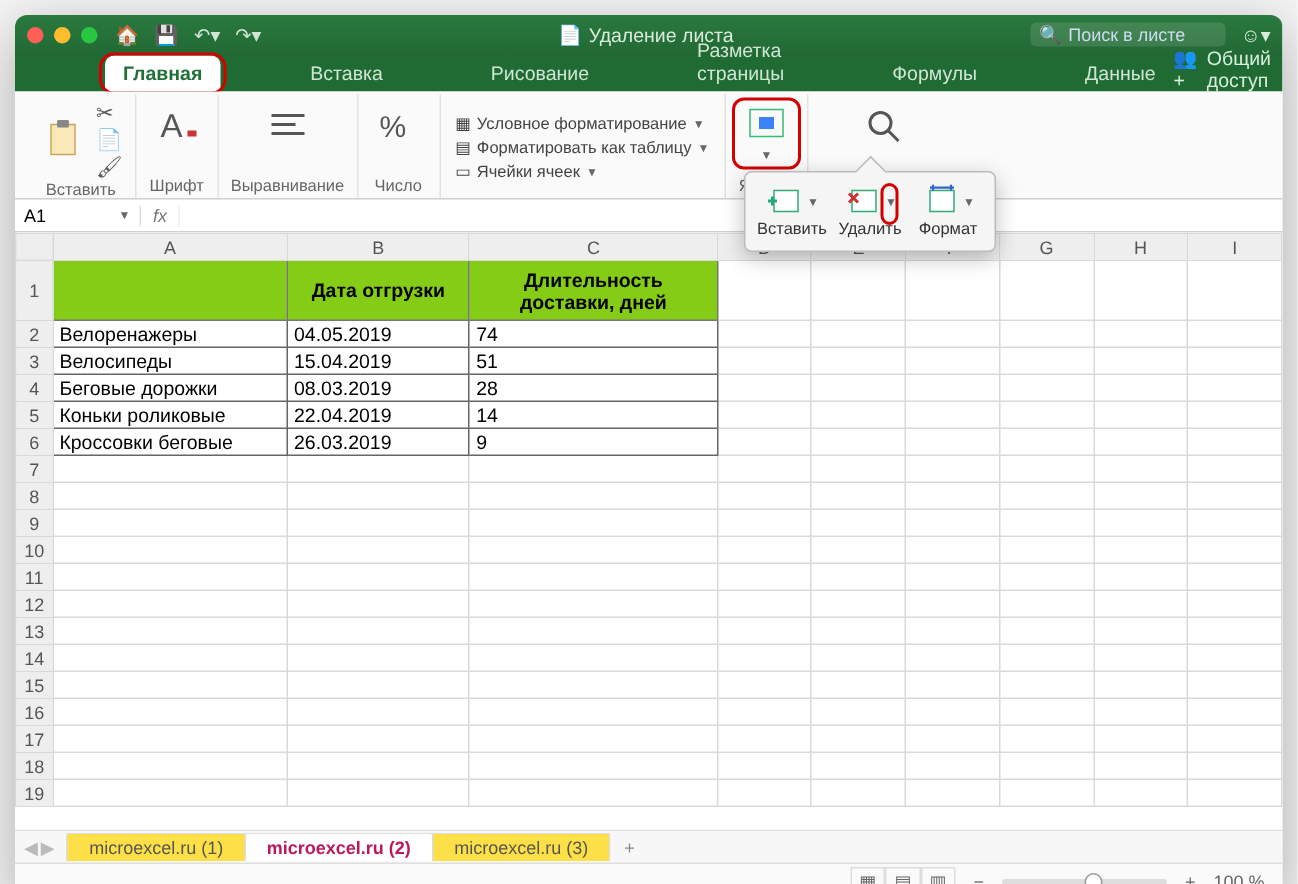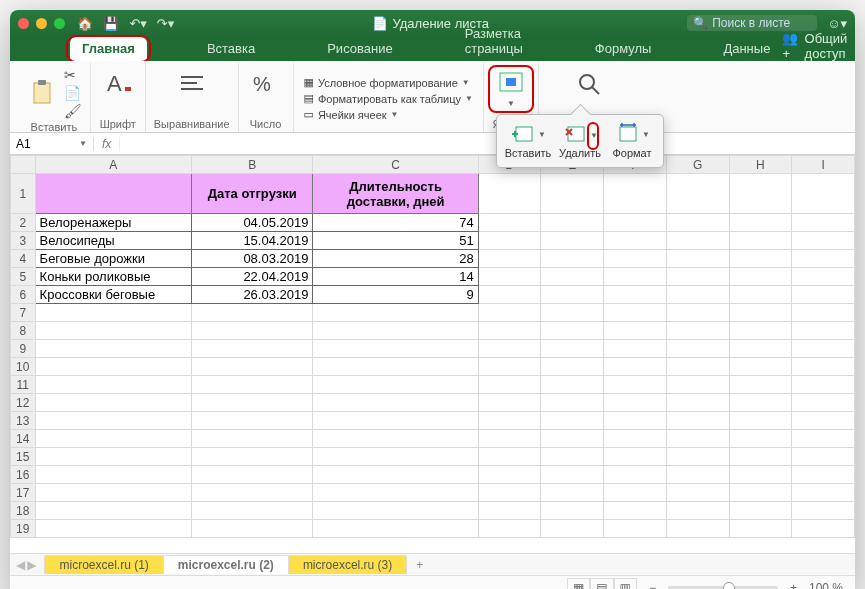--- a/index.html
+++ b/index.html
@@ -56,32 +56,32 @@
 
 .grid-wrap { flex: 1; overflow: hidden; position: relative; background:#fff; }
 .sheet { border-collapse: collapse; table-layout: fixed; font-size: 13px; }
 .sheet th, .sheet td { border: 1px solid #d9d9d9; height: 18px; }
 .sheet thead th { background: #eee; font-weight: normal; color:#555; font-size: 12px; height: 18px; text-align:center; }
 .sheet tbody th { background: #eee; font-weight: normal; color:#555; width: 26px; text-align:center; font-size:12px; }
 .corner { width: 26px; background:#eee; }
 .colA { width: 164px; } .colB { width: 128px; } .colC { width: 174px; }
 .colD, .colE, .colF, .colG, .colH, .colI { width: 70px; }
 td.cell { padding: 0 4px; }
-.hcell { background: #f0abfc; }
+.hcell { background: #84cc16; }
 td.hcell.hdr { font-weight: bold; text-align:center; border:1px solid #777; padding:2px 4px; }
 td.databorder { border:1px solid #666; }
 .tall { height: 40px; }
-.ral { text-align: right; }
+.ral { }
 tbody th.rowh, thead th.colh { position: relative; }
 
 
 .sheettabs { height: 22px; background:#f7f7f7; border-top:1px solid #ddd; display:flex; align-items:center; font-size:12px; color:#555; padding-left:6px; }
 .sheettabs .nav { display:flex; gap:2px; color:#bbb; margin-right:8px; }
 .stab { padding: 2px 14px; border:1px solid #ddd; border-bottom:none; background:#fde047; border-radius: 2px 2px 0 0; margin-right:-1px; }
-.stab.active { background:#fff; color:#737373; font-weight:bold; }
+.stab.active { background:#fff; color:#be185d; font-weight:bold; }
 .addsheet { padding: 0 10px; color:#888; }
 
 
 .status { height: 24px; border-top:1px solid #ddd; background:#fafafa; display:flex; align-items:center; justify-content:flex-end; gap:12px; padding: 0 12px; font-size:12px; color:#666; }
 .status .views span { padding:2px 5px; border:1px solid #ddd; }
 .slider { width:110px; height:4px; background:#ddd; position:relative; border-radius:2px; }
 .slider::after { content:""; width:10px; height:10px; background:#fff; border:1px solid #999; border-radius:50%; position:absolute; top:-4px; left:50%; }
 
 svg { display:block; }
 

